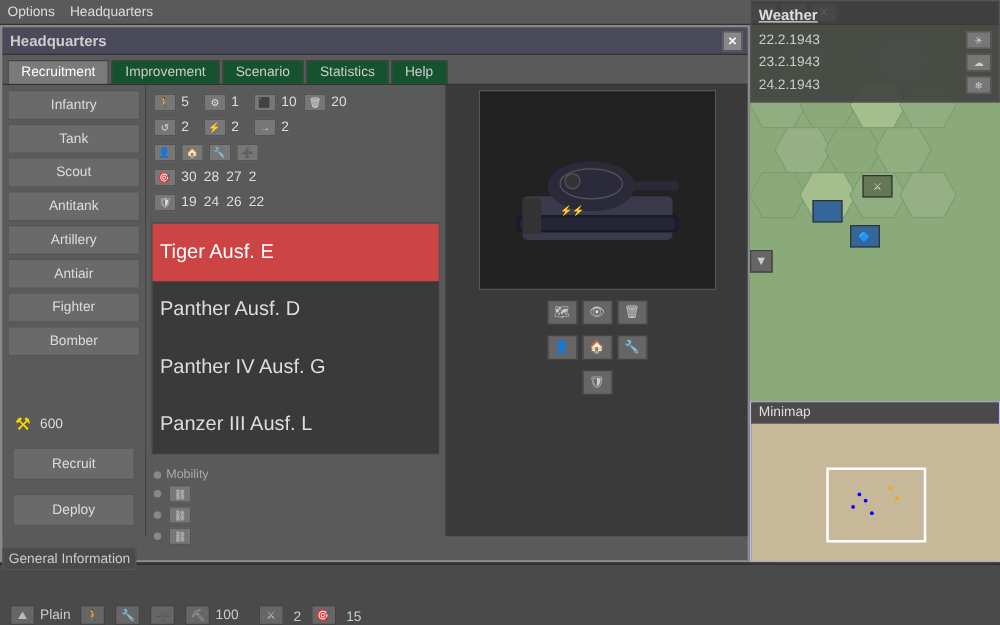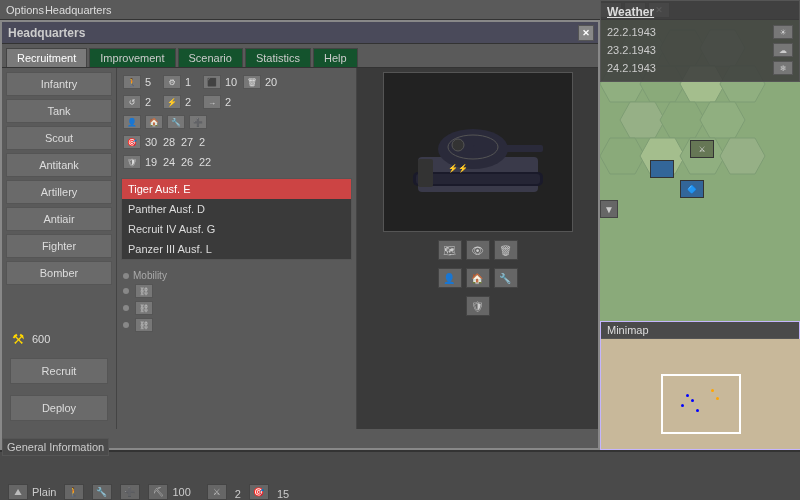--- a/index.html
+++ b/index.html
@@ -13,21 +13,21 @@
       position: relative;
     }
 
     
     #top-menu {
       background: #5a5a5a;
       height: 20px;
       display: flex;
       align-items: center;
       padding: 0 6px;
-      gap: 1px;
+      gap: 12px;
       border-bottom: 1px solid #333;
     }
     .menu-item {
       color: #ddd;
       cursor: pointer;
       font-size: 11px;
     }
 
     
     #top-right-buttons {
@@ -303,24 +303,24 @@
       min-width: 14px;
     }
 
     
     #unit-list {
       margin-top: 6px;
       background: #3a3a3a;
       border: 1px solid #555;
     }
     .unit-list-item {
-      padding: 4px 6px;
-      color: #ddd;
-      cursor: pointer;
-      font-size: 11px;
+      padding: 14px 6px;
+      color: #ddd;
+      cursor: pointer;
+      font-size: 16px;
     }
     .unit-list-item.selected {
       background: #cc4444;
       color: #fff;
     }
 
     
     .mobility-label {
       color: #aaa;
       font-size: 10px;
@@ -609,21 +609,21 @@
         <div class="stat-icon">🛡</div>
         <span class="stat-val">19</span>
         <span class="stat-val">24</span>
         <span class="stat-val">26</span>
         <span class="stat-val">22</span>
       </div>
 
       <div id="unit-list">
         <div class="unit-list-item selected">Tiger Ausf. E</div>
         <div class="unit-list-item">Panther Ausf. D</div>
-        <div class="unit-list-item">Recruit IV Ausf. G</div>
+        <div class="unit-list-item">Panther IV Ausf. G</div>
         <div class="unit-list-item">Panzer III Ausf. L</div>
       </div>
 
       <div style="padding:4px 2px;">
         <div class="mobility-label">
           <div class="mobility-dot"></div>
           <span>Mobility</span>
         </div>
         <div class="mobility-row">
           <div class="mobility-dot"></div>

